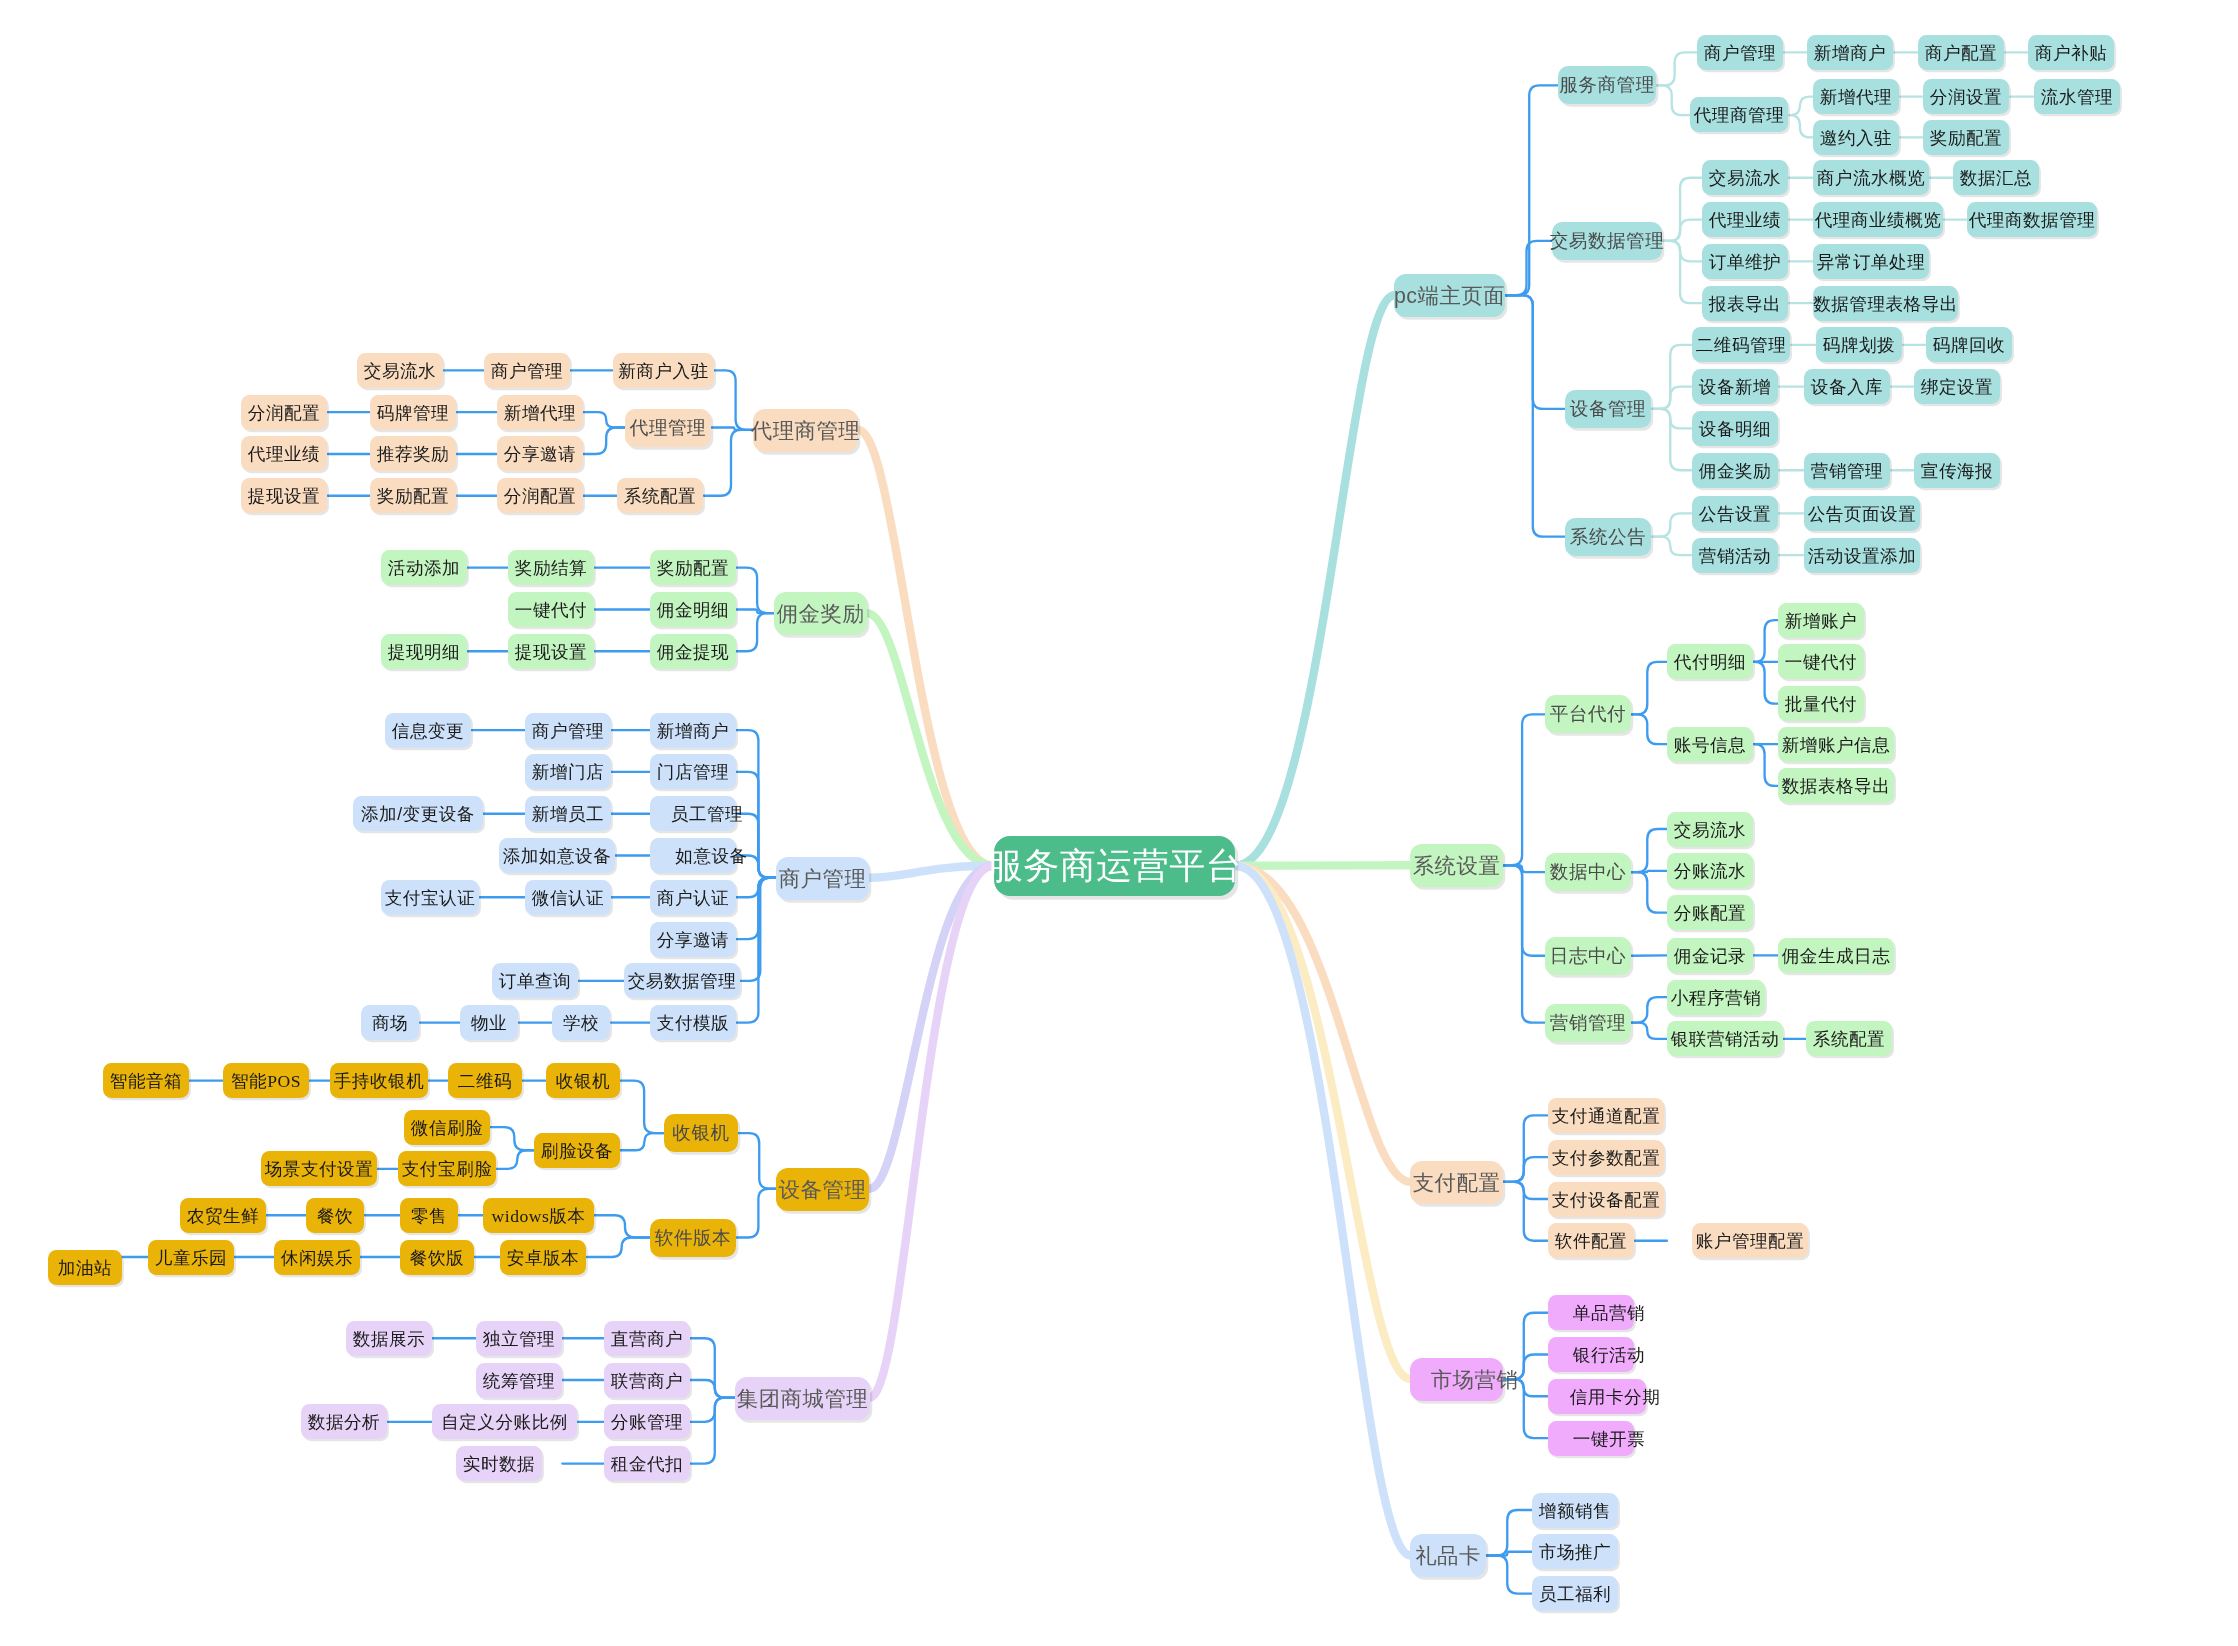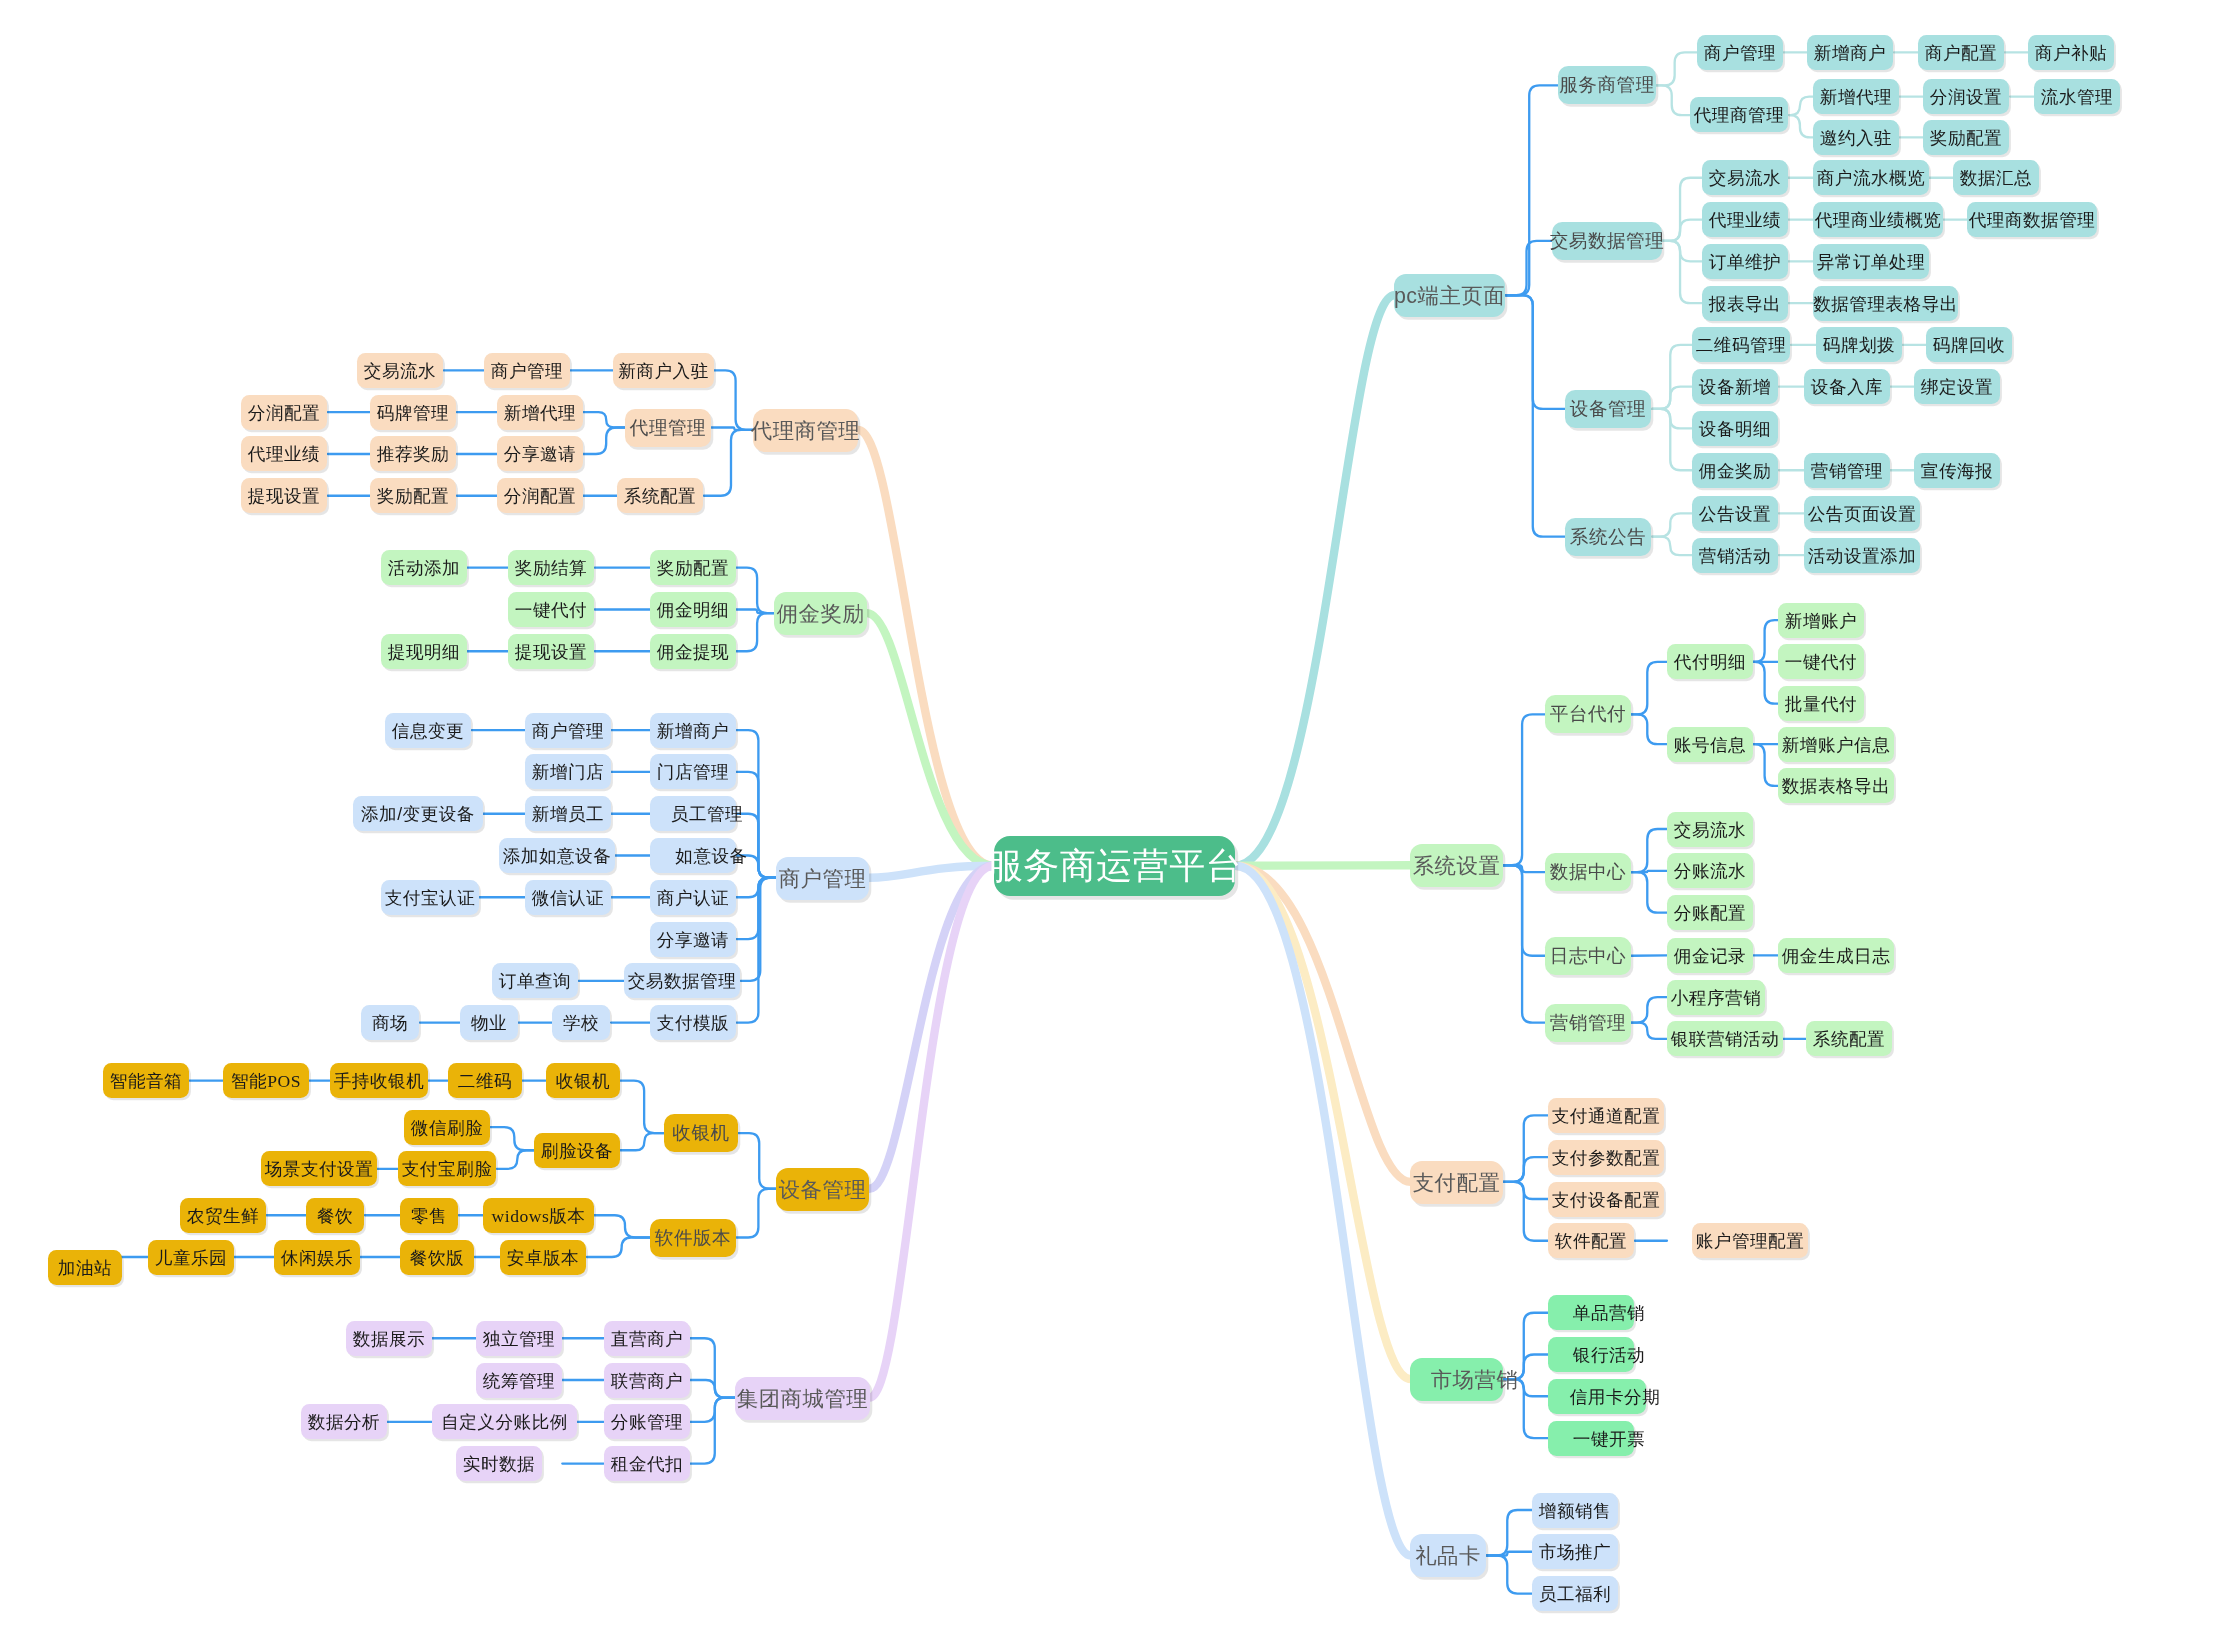--- a/index.html
+++ b/index.html
@@ -33,21 +33,21 @@
   }
   .lvl1{font-size:21.4px;border-radius:12px;}
   .lvl2{font-size:18.6px;color:#4a4a4a;}
   .leaf{font-size:17.6px;color:#1a1a1a;border-radius:8.4px;
         box-shadow:1.9px 2.3px 0 0 rgba(0,0,0,0.10);}
 
   
   .c-teal  {background:#a8e0e0;}
   .c-green {background:#c3f5c0;}
   .c-orange{background:#fadcc0;}
-  .c-yellow{background:#86efac;padding-left:36px;}
+  .c-yellow{background:#f0abfc;padding-left:36px;}
   .c-blue  {background:#cde2fa;}
   .c-purple{background:#eab308;font-family:Liberation Serif, serif;}
   .c-violet{background:#e7d3f7;}
 </style>
 </head>
 <body>
 
 <div id="canvas">
   <svg id="links" viewBox="0 0 4822 3546" preserveAspectRatio="none">
       <path d="M 2660 1865 C 2848.65 1865, 2900.1 636, 3003 636" fill="none" stroke="#a8e0e0" stroke-width="18" stroke-linecap="round"></path>

